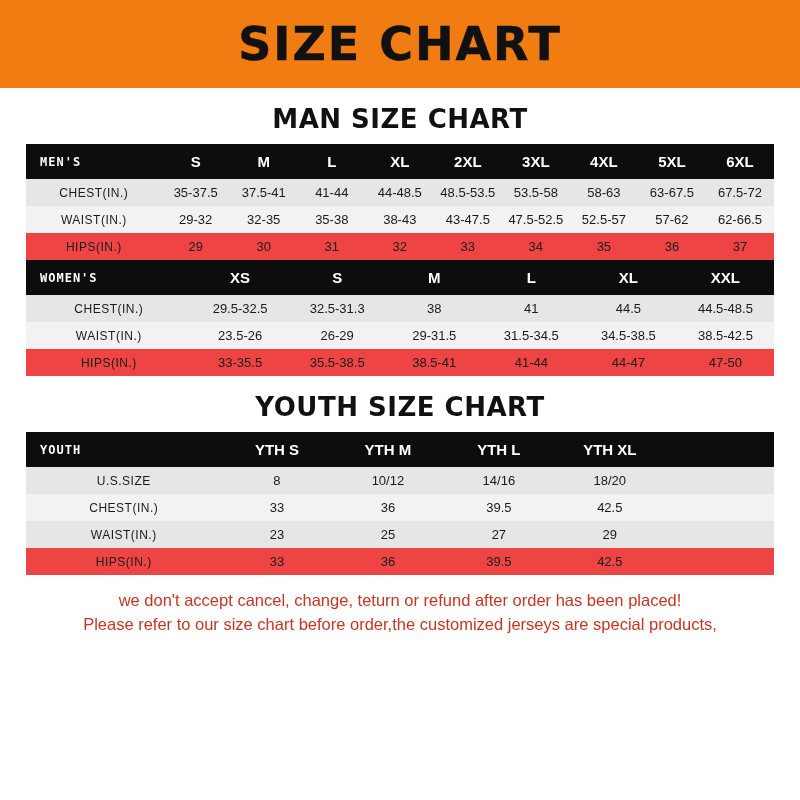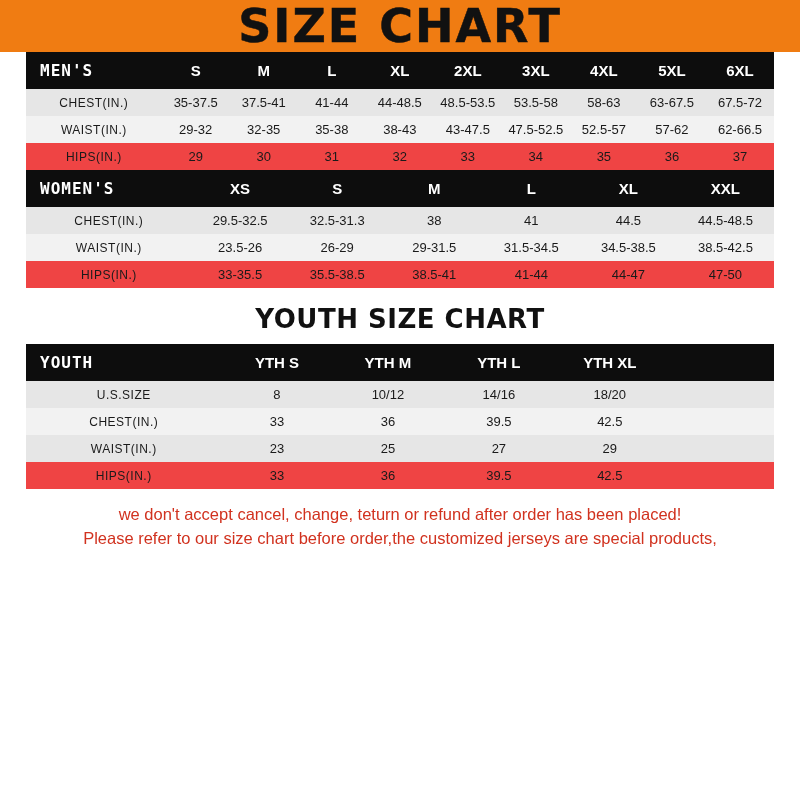--- a/index.html
+++ b/index.html
@@ -16,21 +16,21 @@
   .page {
     position: relative;
     width: 800px;
     height: 800px;
     background: #ffffff;
     box-sizing: border-box;
   }
   
   .header-band {
     position: relative;
-    height: 52px;
+    height: 88px;
     background: #f07c12;
     display: flex;
     align-items: center;
     justify-content: center;
   }
   .header-band .title {
     font-family: "DejaVu Sans", sans-serif;
     font-weight: bold;
     font-size: 46px;
     letter-spacing: 2px;
@@ -69,21 +69,21 @@
     background: #0d0d0d;
     color: #ffffff;
     font-size: 15px;
     padding: 9px 2px;
     font-weight: bold;
   }
   table.size-table thead th.rowlabel {
     text-align: left;
     padding-left: 14px;
     font-family: "DejaVu Sans Mono", monospace;
-    font-size: 16px;
+    font-size: 12px;
     letter-spacing: 1px;
   }
   table.size-table tbody td.rowlabel {
     font-size: 12px;
     letter-spacing: 0.5px;
     font-family: "Liberation Sans", sans-serif;
   }
   table.size-table tbody tr.band-light td {
     background: #e6e6e6;
   }
@@ -111,20 +111,21 @@
 <body>
 
 <div class="page">
 
   <div class="header-band">
     <div class="title">SIZE CHART</div>
   </div>
 
   <div class="white-body">
 
+    <div class="section-title">MAN SIZE CHART</div>
     <table class="size-table">
       <thead>
         <tr>
           <th class="rowlabel" style="width:16%">MEN'S</th>
           <th>S</th>
           <th>M</th>
           <th>L</th>
           <th>XL</th>
           <th>2XL</th>
           <th>3XL</th>

